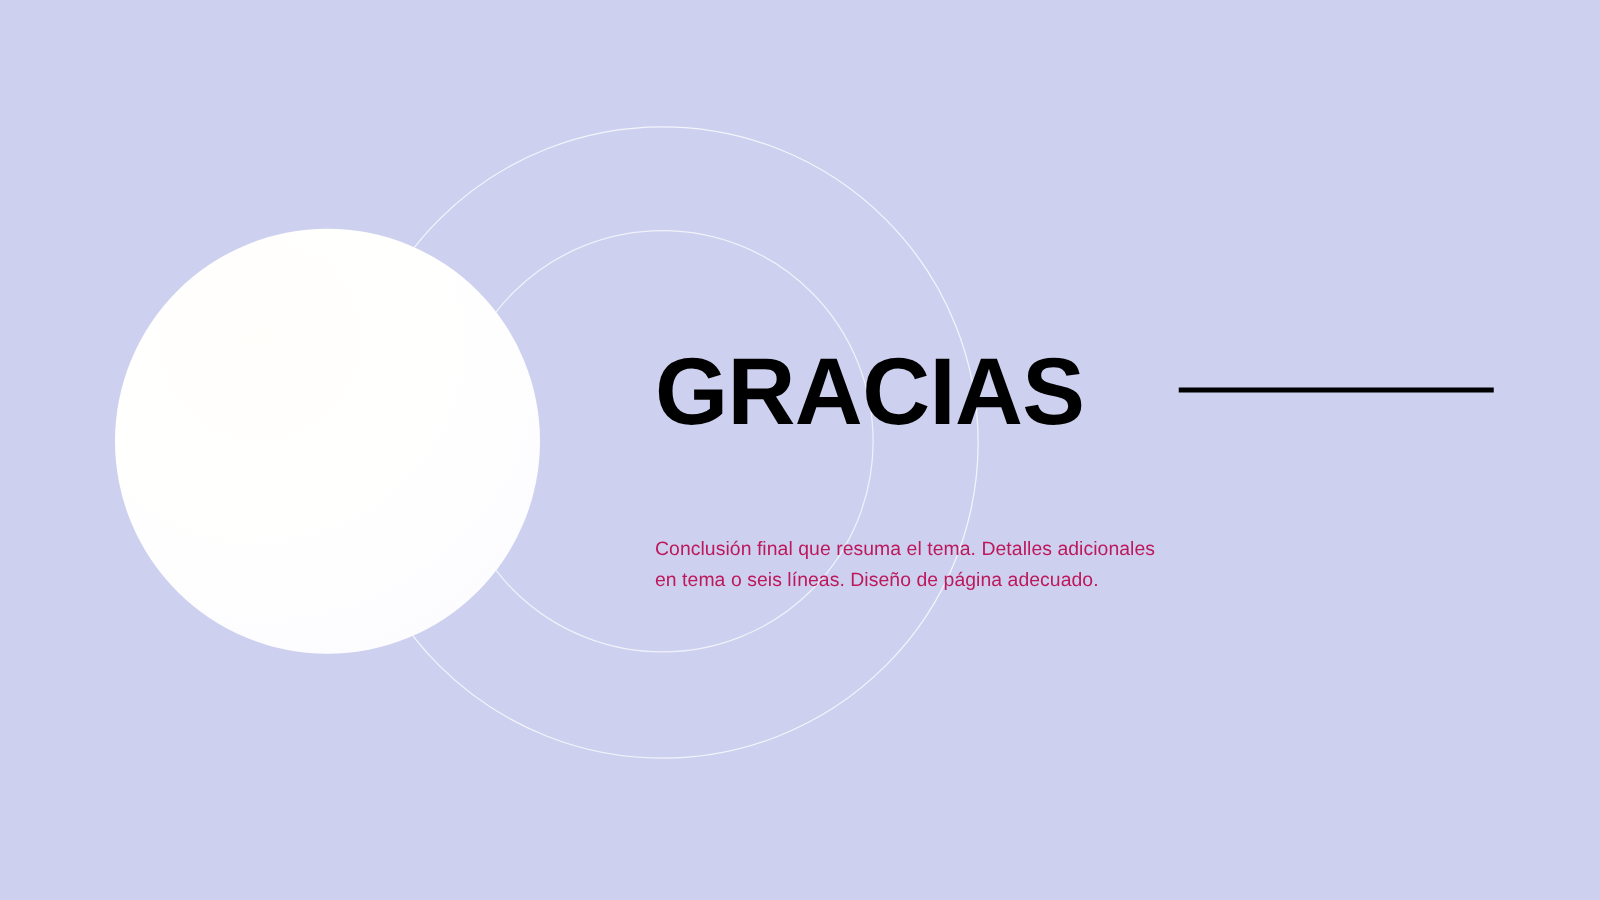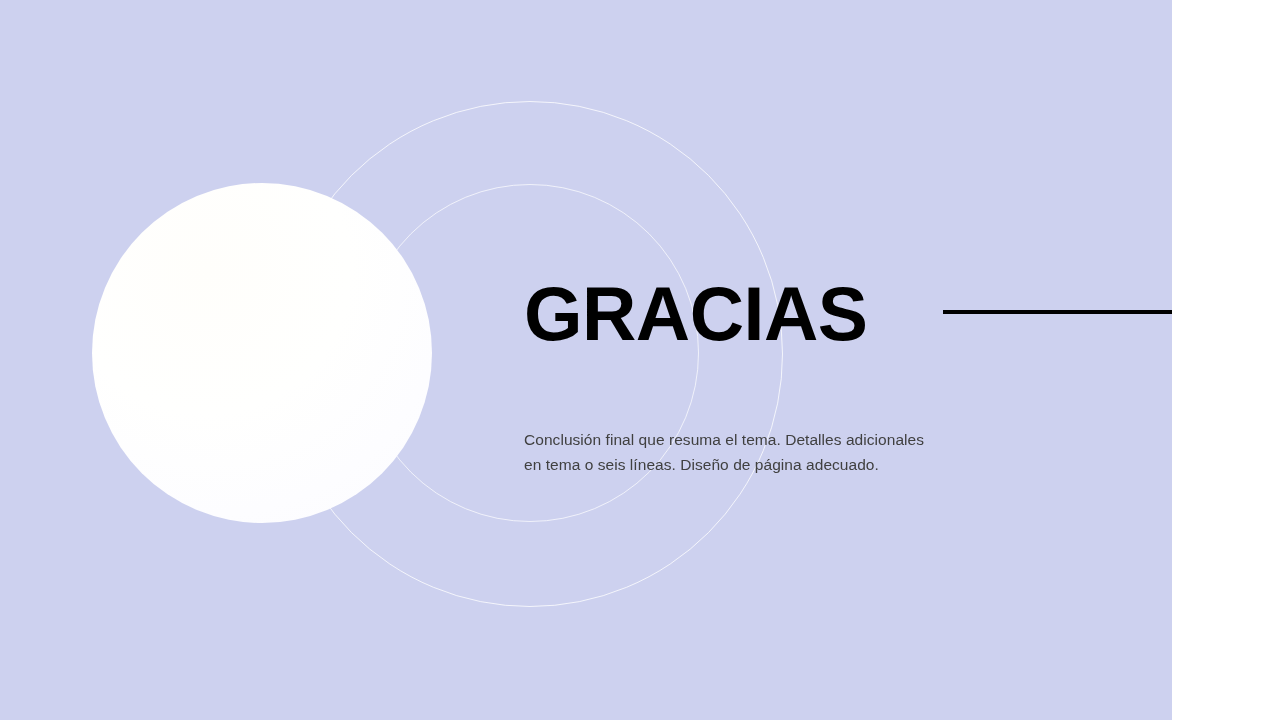--- a/index.html
+++ b/index.html
@@ -9,21 +9,21 @@
   }
   body {
     width: 1280px;
     height: 720px;
     overflow: hidden;
     font-family: "Liberation Sans", sans-serif;
   }
 
   #slide {
     position: relative;
-    width: 1172px;
+    width: 1280px;
     height: 720px;
     background: #cdd1ef;
     overflow: hidden;
   }
 
   
   #decor {
     position: absolute;
     left: 0;
     top: 0;
@@ -115,21 +115,21 @@
 
   #slide-body {
     position: absolute;
     left: 524px;
     top: 427px;
     width: 500px;
     font-family: "Liberation Sans", sans-serif;
     font-size: 15.5px;
     line-height: 25px;
     font-weight: 400;
-    color: #404040;
+    color: #be185d;
     letter-spacing: 0.05px;
   }
 
   #slide-body .body-line {
     display: block;
     white-space: nowrap;
   }
 </style>
 </head>
 <body>

